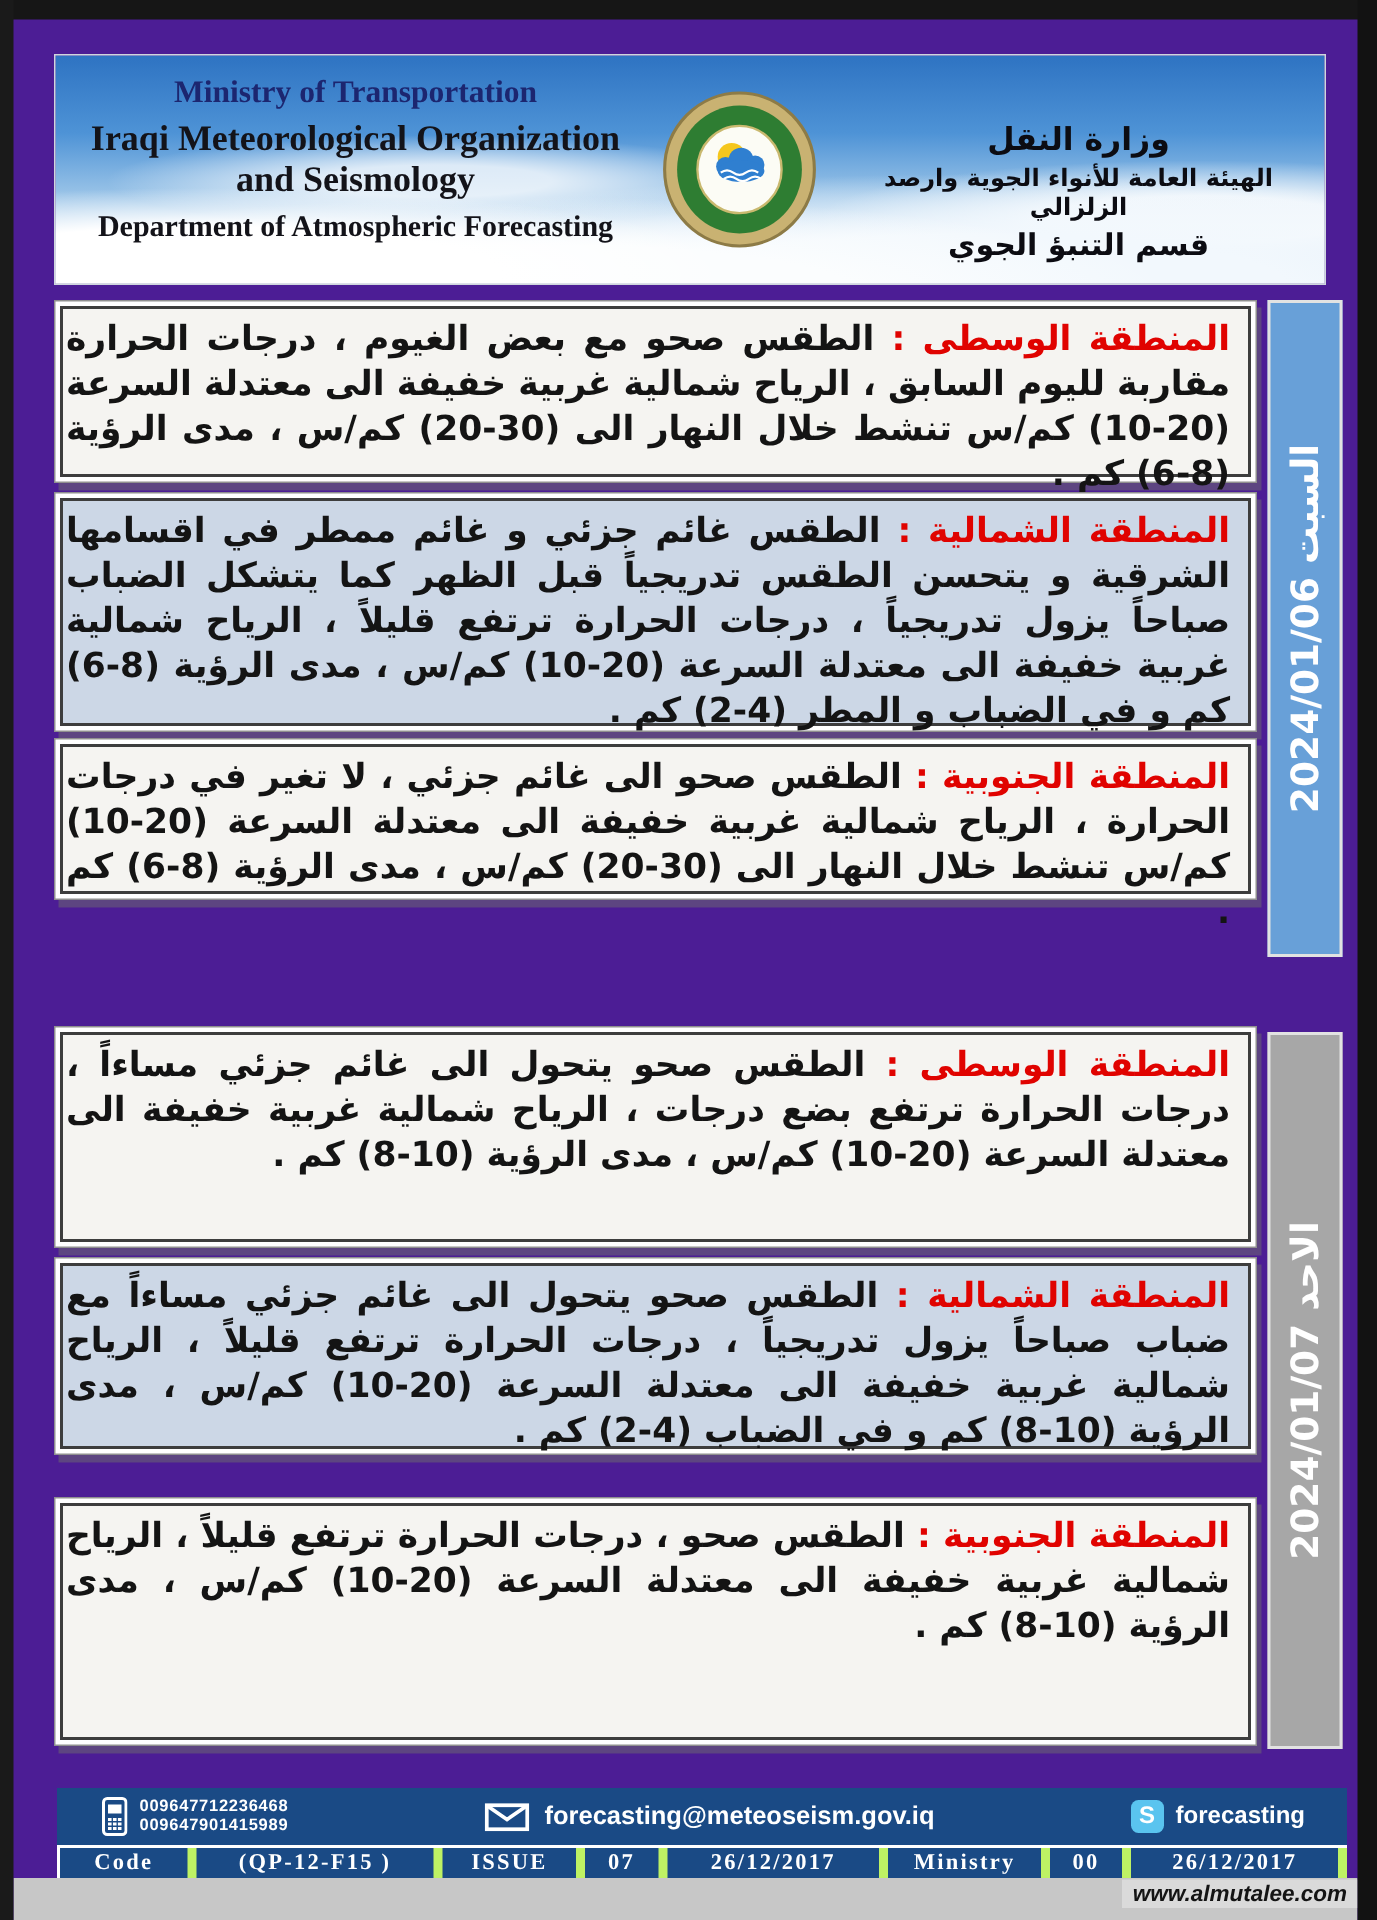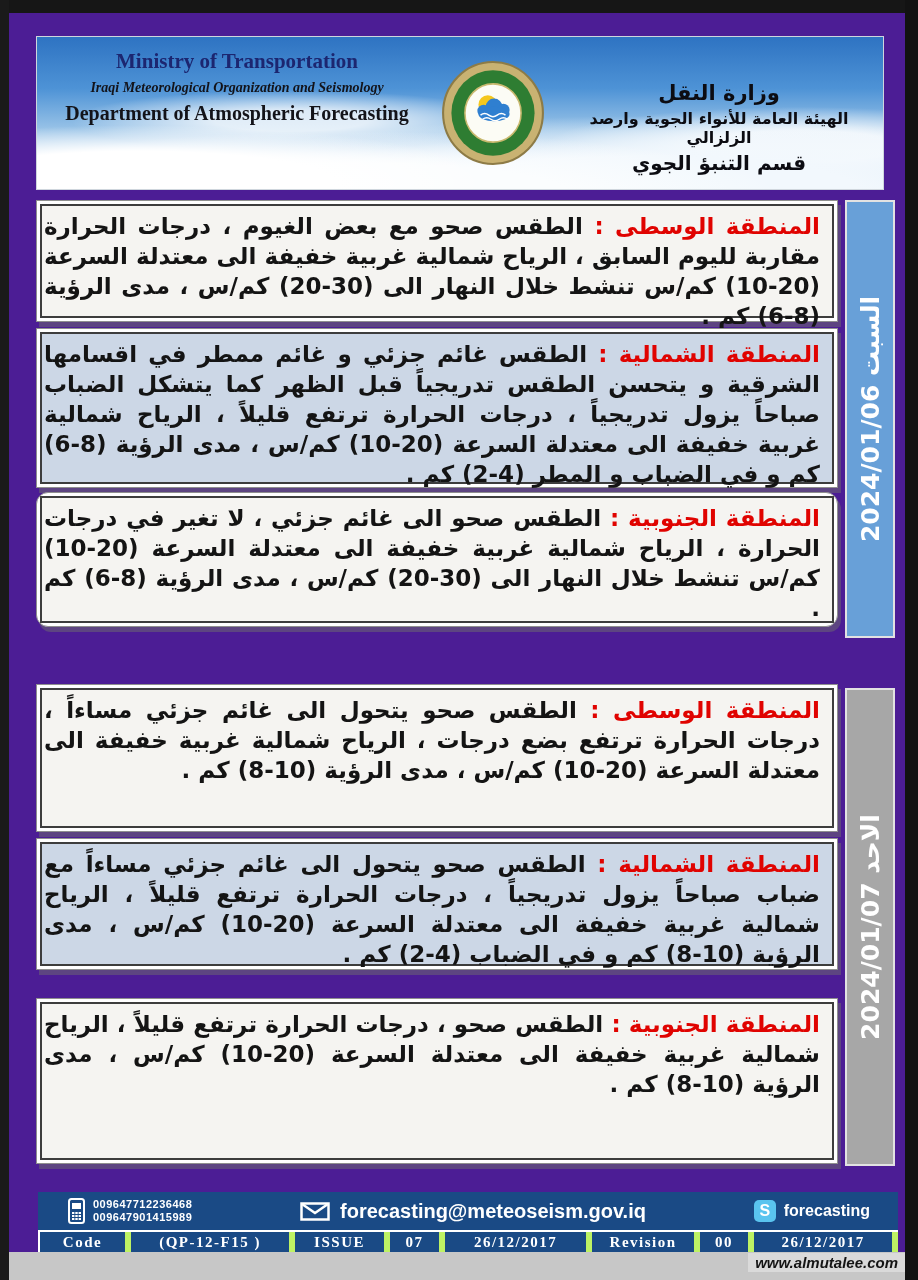--- a/index.html
+++ b/index.html
@@ -17,54 +17,54 @@
       radial-gradient(ellipse 42% 38% at 12% 96%, #ffffff 55%, rgba(255,255,255,0) 100%),
       radial-gradient(ellipse 50% 42% at 38% 104%, #fbfdfe 50%, rgba(255,255,255,0) 100%),
       radial-gradient(ellipse 55% 48% at 72% 100%, #f2f8fd 45%, rgba(255,255,255,0) 100%),
       radial-gradient(ellipse 30% 26% at 90% 72%, rgba(255,255,255,.85) 40%, rgba(255,255,255,0) 100%),
       radial-gradient(ellipse 26% 20% at 30% 55%, rgba(255,255,255,.75) 35%, rgba(255,255,255,0) 100%),
       linear-gradient(180deg,#2e73c2 0%,#4e93d6 34%,#9cc5e8 62%,#e9f3fb 100%);
     border:1px solid #cfd6dd;}
   .banner-en{position:absolute;left:10px;top:12px;width:380px;text-align:center;
     font-family:"Liberation Serif",serif;font-weight:bold;}
   .banner-en .l1{font-size:21px;color:#1c2670;margin:0 0 6px 0;}
-  .banner-en .l2{font-size:14px;color:#131319;margin:0 0 6px 0;font-style:italic;}
+  .banner-en .l2{font-size:24px;color:#131319;margin:0 0 6px 0;}
   .banner-en .l3{font-size:20px;color:#131319;margin:0;}
   .banner-ar{position:absolute;right:14px;top:10px;width:300px;text-align:center;direction:rtl;
     font-weight:bold;color:#0c0c12;margin-top:34px;}
   .banner-ar .a1{font-size:21px;margin:0 0 4px 0;}
   .banner-ar .a2{font-size:16px;margin:0 0 4px 0;}
   .banner-ar .a3{font-size:20px;margin:0;}
   .logo{position:absolute;left:404px;top:20px;width:104px;height:112px;}
 
   
   .box{position:absolute;left:36px;width:802px;background:#ffffff;border:1px solid #8f8f8f;
        padding:3px;box-sizing:border-box;box-shadow:3px 5px 0 rgba(110,110,110,.5);}
   .box-inner{height:100%;box-sizing:border-box;border:2px solid #3d3d3d;padding:5px 12px 0 2px;}
   .bg-white .box-inner{background:#f5f4f1;}
   .bg-blue  .box-inner{background:#ccd7e6;}
-  .b1{top:200px;height:122px;} .b2{top:328px;height:160px;} .b3{top:492px;height:135px;border-radius:12px;}
+  .b1{top:200px;height:122px;} .b2{top:328px;height:160px;} .b3{top:492px;height:108px;}
   .b4{top:684px;height:148px;} .b5{top:838px;height:132px;} .b6{top:998px;height:166px;}
   .ftext{margin:0;direction:rtl;text-align:justify;font-weight:bold;font-size:23px;
          line-height:30px;color:#141414;}
   .region{color:#e00300;}
 
   
   .datebar{position:absolute;left:845px;width:50px;box-sizing:border-box;border:2px solid #e2e2e2;}
   .bar-sat{top:200px;height:438px;background:#68a0d8;}
   .bar-sun{top:688px;height:478px;background:#a7a7a7;}
   .datebar-label{position:absolute;top:50%;left:50%;transform:translate(-50%,-50%) rotate(-90deg);
     white-space:nowrap;direction:rtl;color:#ffffff;font-weight:bold;font-size:25px;}
 
   
   .footbar{position:absolute;left:38px;top:1192px;width:860px;height:38px;background:#1a4a85;
     display:flex;align-items:center;color:#fff;font-family:"Liberation Sans",sans-serif;box-sizing:border-box;}
   .phone-block{display:flex;align-items:center;gap:8px;margin-left:30px;}
   .phone-nums{font-size:11px;line-height:13px;font-weight:bold;letter-spacing:.5px;}
-  .mail-block{display:flex;align-items:center;gap:10px;margin:0 auto;font-size:20px;font-weight:bold;}
+  .mail-block{display:flex;align-items:center;gap:10px;margin:0 auto;font-size:17px;font-weight:bold;}
   .skype-block{display:flex;align-items:center;gap:8px;margin-right:28px;font-size:16px;font-weight:bold;}
   .skype-icon{width:22px;height:22px;background:#5ac4ef;border-radius:5px;color:#fff;
     text-align:center;line-height:22px;font-size:16px;font-weight:bold;}
   .codebar{position:absolute;left:38px;top:1230px;width:860px;height:23px;background:#1a4a85;
     display:flex;border-top:2px solid #fff;box-sizing:border-box;color:#fff;font-weight:bold;
     font-family:"Liberation Sans",sans-serif;font-size:15px;letter-spacing:1.5px;}
   .codecell{border-right:6px solid #bef264;display:flex;align-items:center;justify-content:center;
     white-space:nowrap;box-sizing:border-box;font-family:Liberation Serif, serif;}
   .codecell:first-child{border-left:2px solid #fff;}
   .watermark{position:absolute;right:13px;top:1253px;background:#dadada;color:#141414;
@@ -191,21 +191,21 @@
       <span>forecasting</span>
     </div>
   </div>
 
   <div class="codebar">
     <div class="codecell" style="flex:10.5">Code</div>
     <div class="codecell" style="flex:19.5">(QP-12-F15 )</div>
     <div class="codecell" style="flex:11">ISSUE</div>
     <div class="codecell" style="flex:6">07</div>
     <div class="codecell" style="flex:17.5">26/12/2017</div>
-    <div class="codecell" style="flex:12.5">Revision</div>
+    <div class="codecell" style="flex:12.5">Ministry</div>
     <div class="codecell" style="flex:6">00</div>
     <div class="codecell" style="flex:17">26/12/2017</div>
   </div>
 
   <div class="bottom-strip"></div>
   <div class="watermark">www.almutalee.com</div>
 
   <div class="edge-left"></div>
   <div class="edge-right"></div>
 </div>

